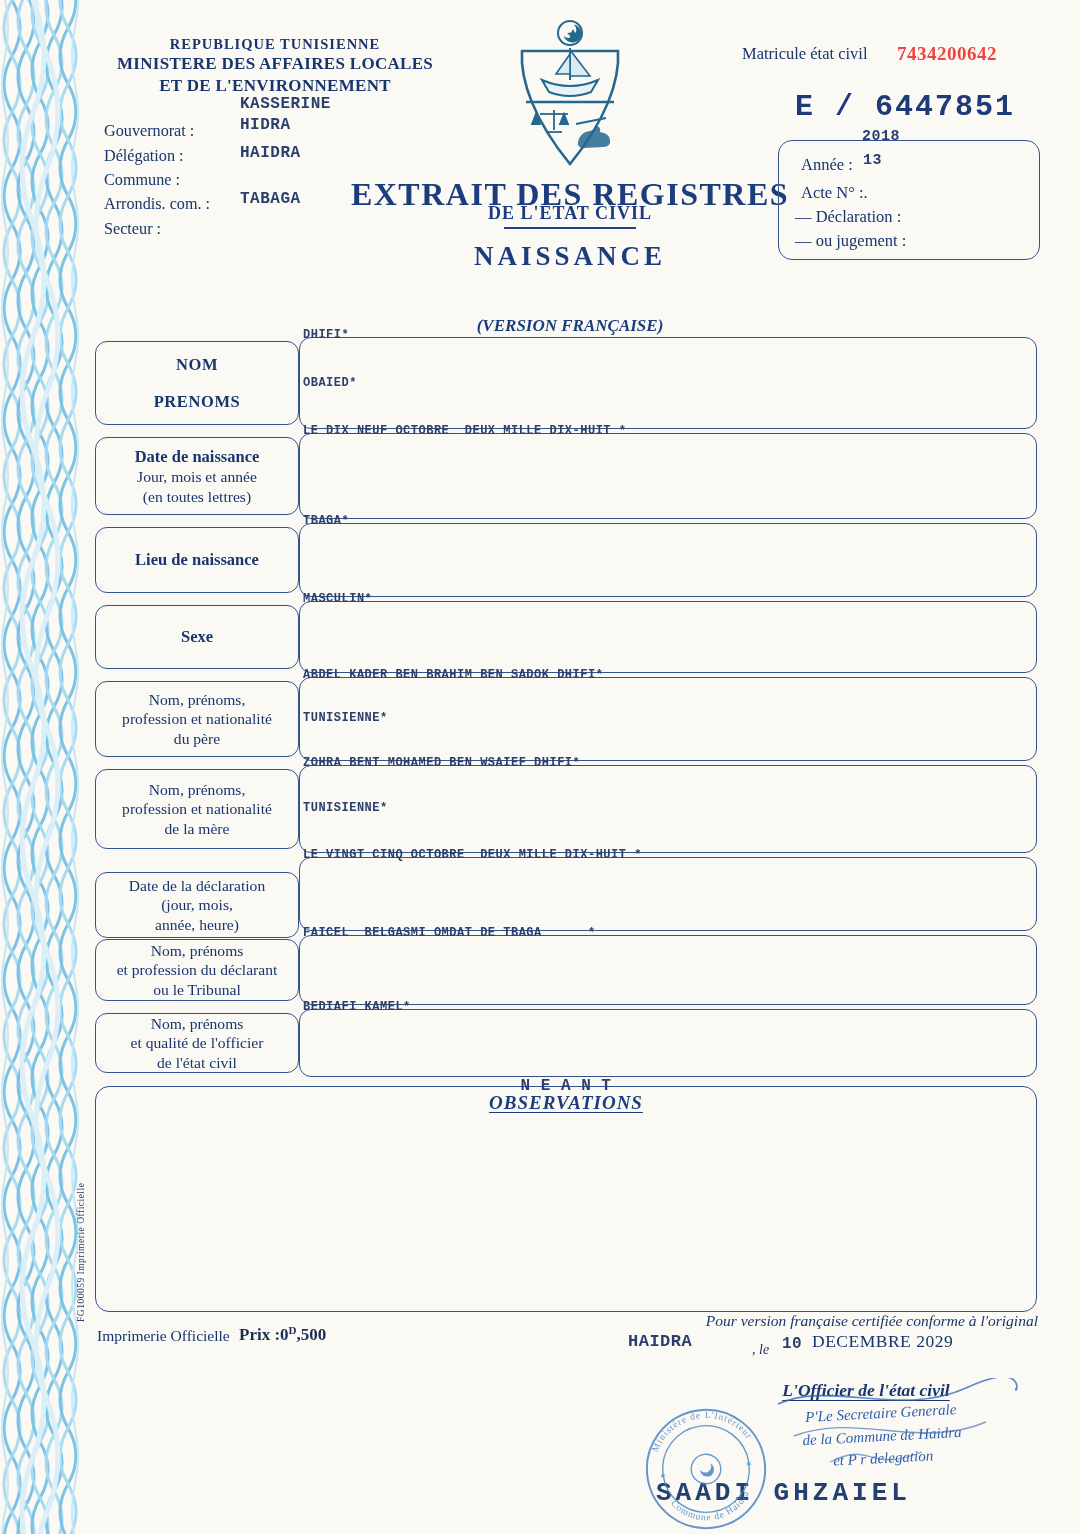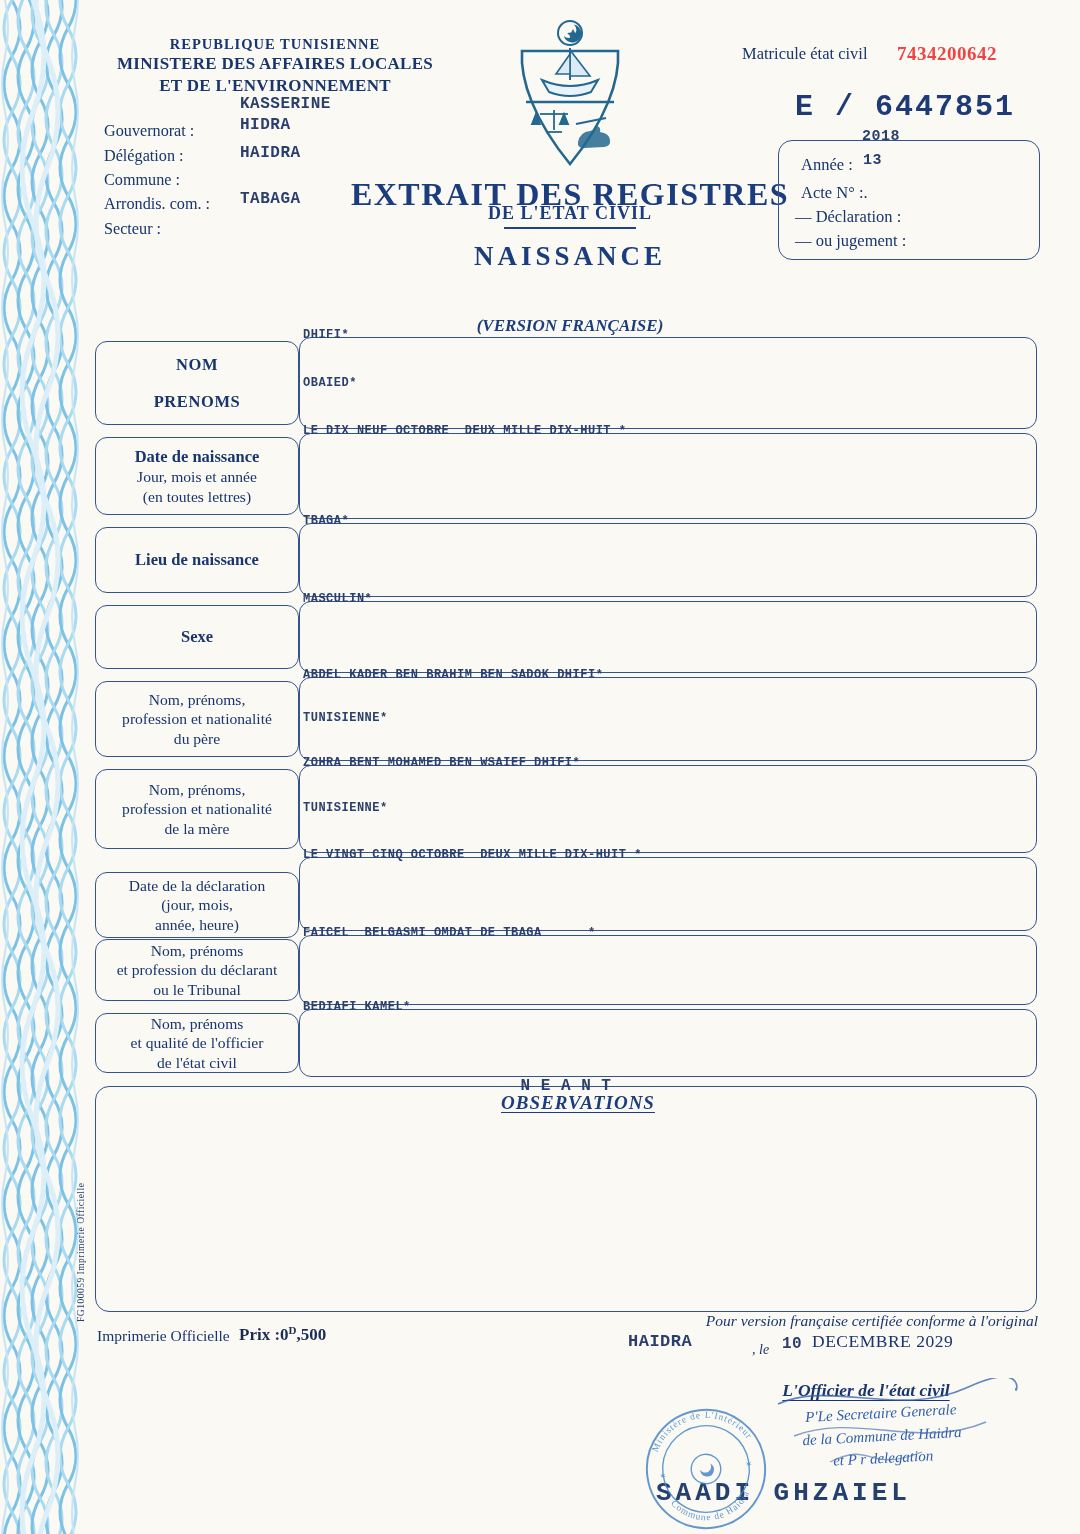--- a/index.html
+++ b/index.html
@@ -181,21 +181,21 @@
   <div class="value-box" style="top:1009px; height:68px;"></div>
   <div class="label-box" style="top:1013px; height:60px;">
     <div class="ln">Nom, prénoms</div>
     <div class="ln">et qualité de l'officier</div>
     <div class="ln">de l'état civil</div>
   </div>
   <div class="typed" style="left:303px; top:1000px;">BEDIAFI KAMEL*</div>
 
   <div class="abs" style="left:95px; top:1086px; width:942px; height:226px; border:1.7px solid #33538f; border-radius:14px;"></div>
   <div class="typed" style="left:95px; top:1077px; width:942px; text-align:center; font-size:16px;">N E A N T</div>
-  <div class="abs center obs-title" style="left:95px; top:1092px; width:942px;margin-left:12px;">OBSERVATIONS</div>
+  <div class="abs center obs-title" style="left:95px; top:1092px; width:942px;">OBSERVATIONS</div>
 
   <div class="abs" style="left:76px; top:1162px; height:160px; writing-mode:vertical-rl; transform:rotate(180deg); font-size:9.5px; letter-spacing:.5px; color:#2a4170;">FG100059   Imprimerie Officielle</div>
 
   <div class="abs" style="left:97px; top:1327px; font-size:15.5px;">Imprimerie Officielle</div>
   <div class="abs" style="left:239px; top:1324px; font-size:17px; font-weight:700; color:#1c2c55;">
     <span>Prix :0</span><span style="font-size:11px; vertical-align:6px;">D</span><span>,500</span>
   </div>
 
   <div class="abs" style="left:630px; top:1312px; width:408px; text-align:right; font-style:italic; font-size:15.5px;">Pour version française certifiée conforme à l'original</div>
   <div class="typed" style="left:628px; top:1332px; font-size:17px;">HAIDRA</div>

